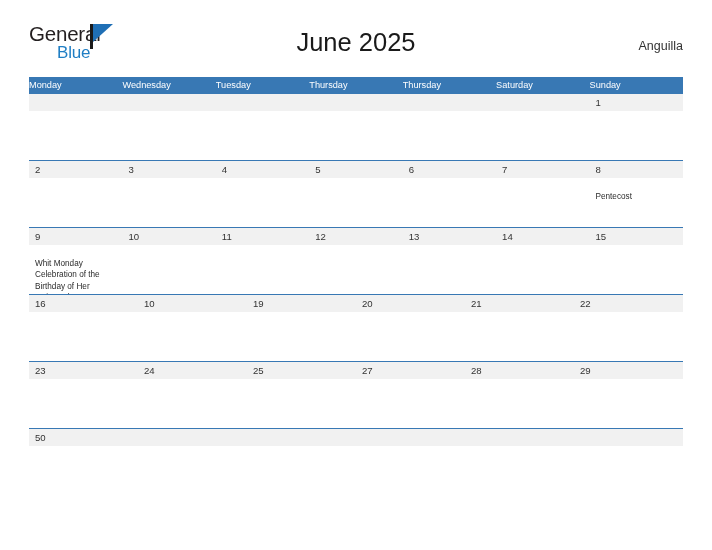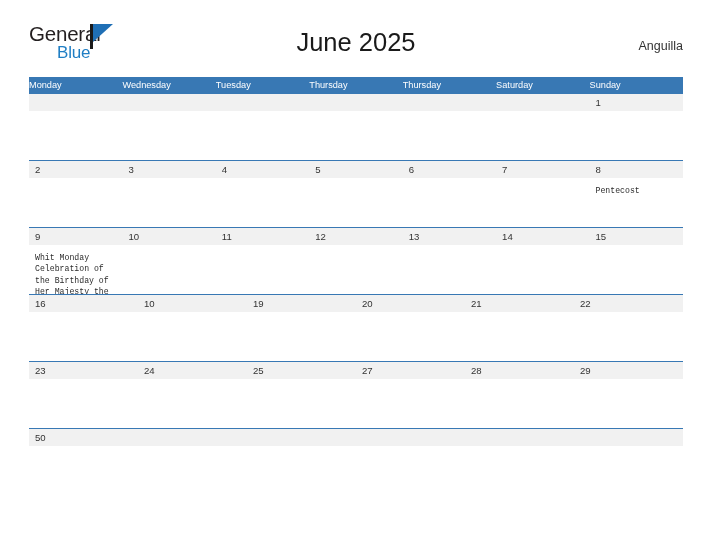--- a/index.html
+++ b/index.html
@@ -150,22 +150,21 @@
   }
 
   .daynum {
     height: 17px;
     line-height: 17px;
     font-size: 9.6px;
     color: #333333;
   }
 
   .events {
-    padding-top: 7px;
-    font-family: Liberation Mono, monospace;
+    padding-top: 13px;
   }
   .event {
     font-size: 8.2px;
     line-height: 11.4px;
     color: #2b2b2b;
     word-wrap: break-word;
     overflow-wrap: break-word;
   }
 
   

